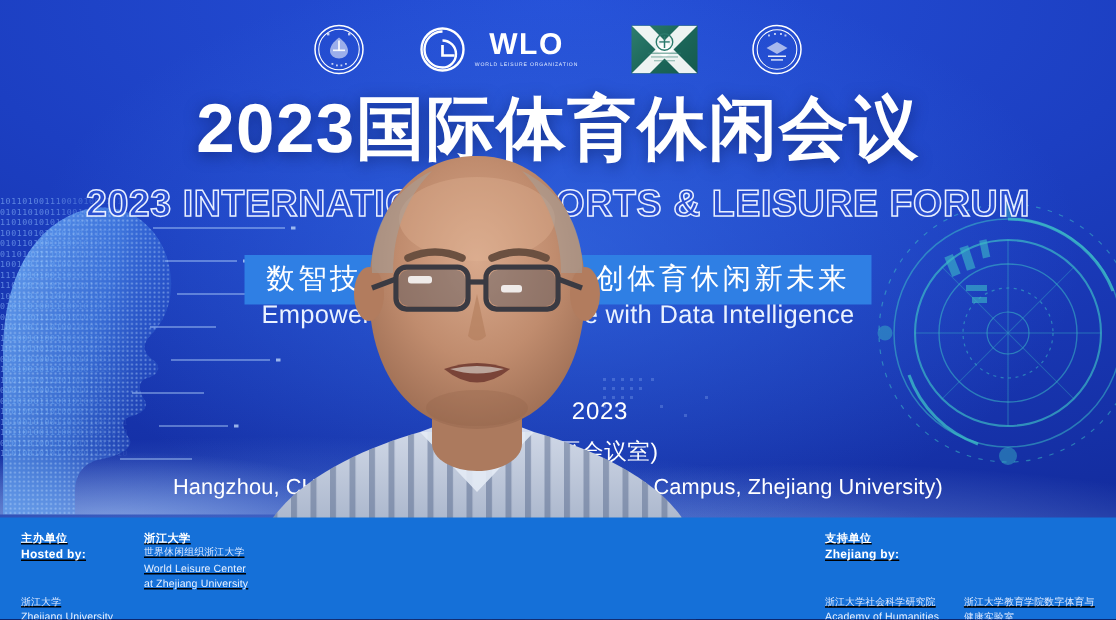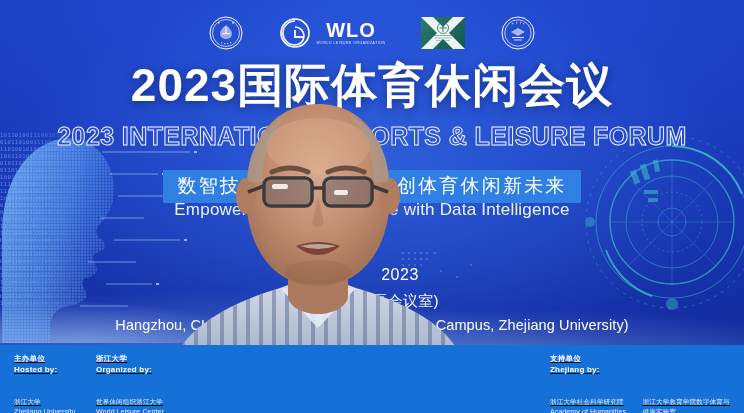--- a/index.html
+++ b/index.html
@@ -474,21 +474,20 @@
 
     <div class="f-col c1">
       <div class="f-cn-head">主办单位</div>
       <div class="f-en-head">Hosted by:</div>
       <div class="f-cn">浙江大学</div>
       <div class="f-en">Zhejiang University</div>
     </div>
 
     <div class="f-col c2">
       <div class="f-cn-head">浙江大学</div>
-      <div class="f-en-head">Organized by:</div>
       <div class="f-cn">世界休闲组织浙江大学</div>
       <div class="f-en">World Leisure Center</div>
       <div class="f-en">at Zhejiang University</div>
     </div>
 
     <div class="f-col c3">
       <div class="f-cn-head">支持单位</div>
       <div class="f-en-head">Zhejiang by:</div>
       <div class="f-pair">
         <div class="f-col c4">

